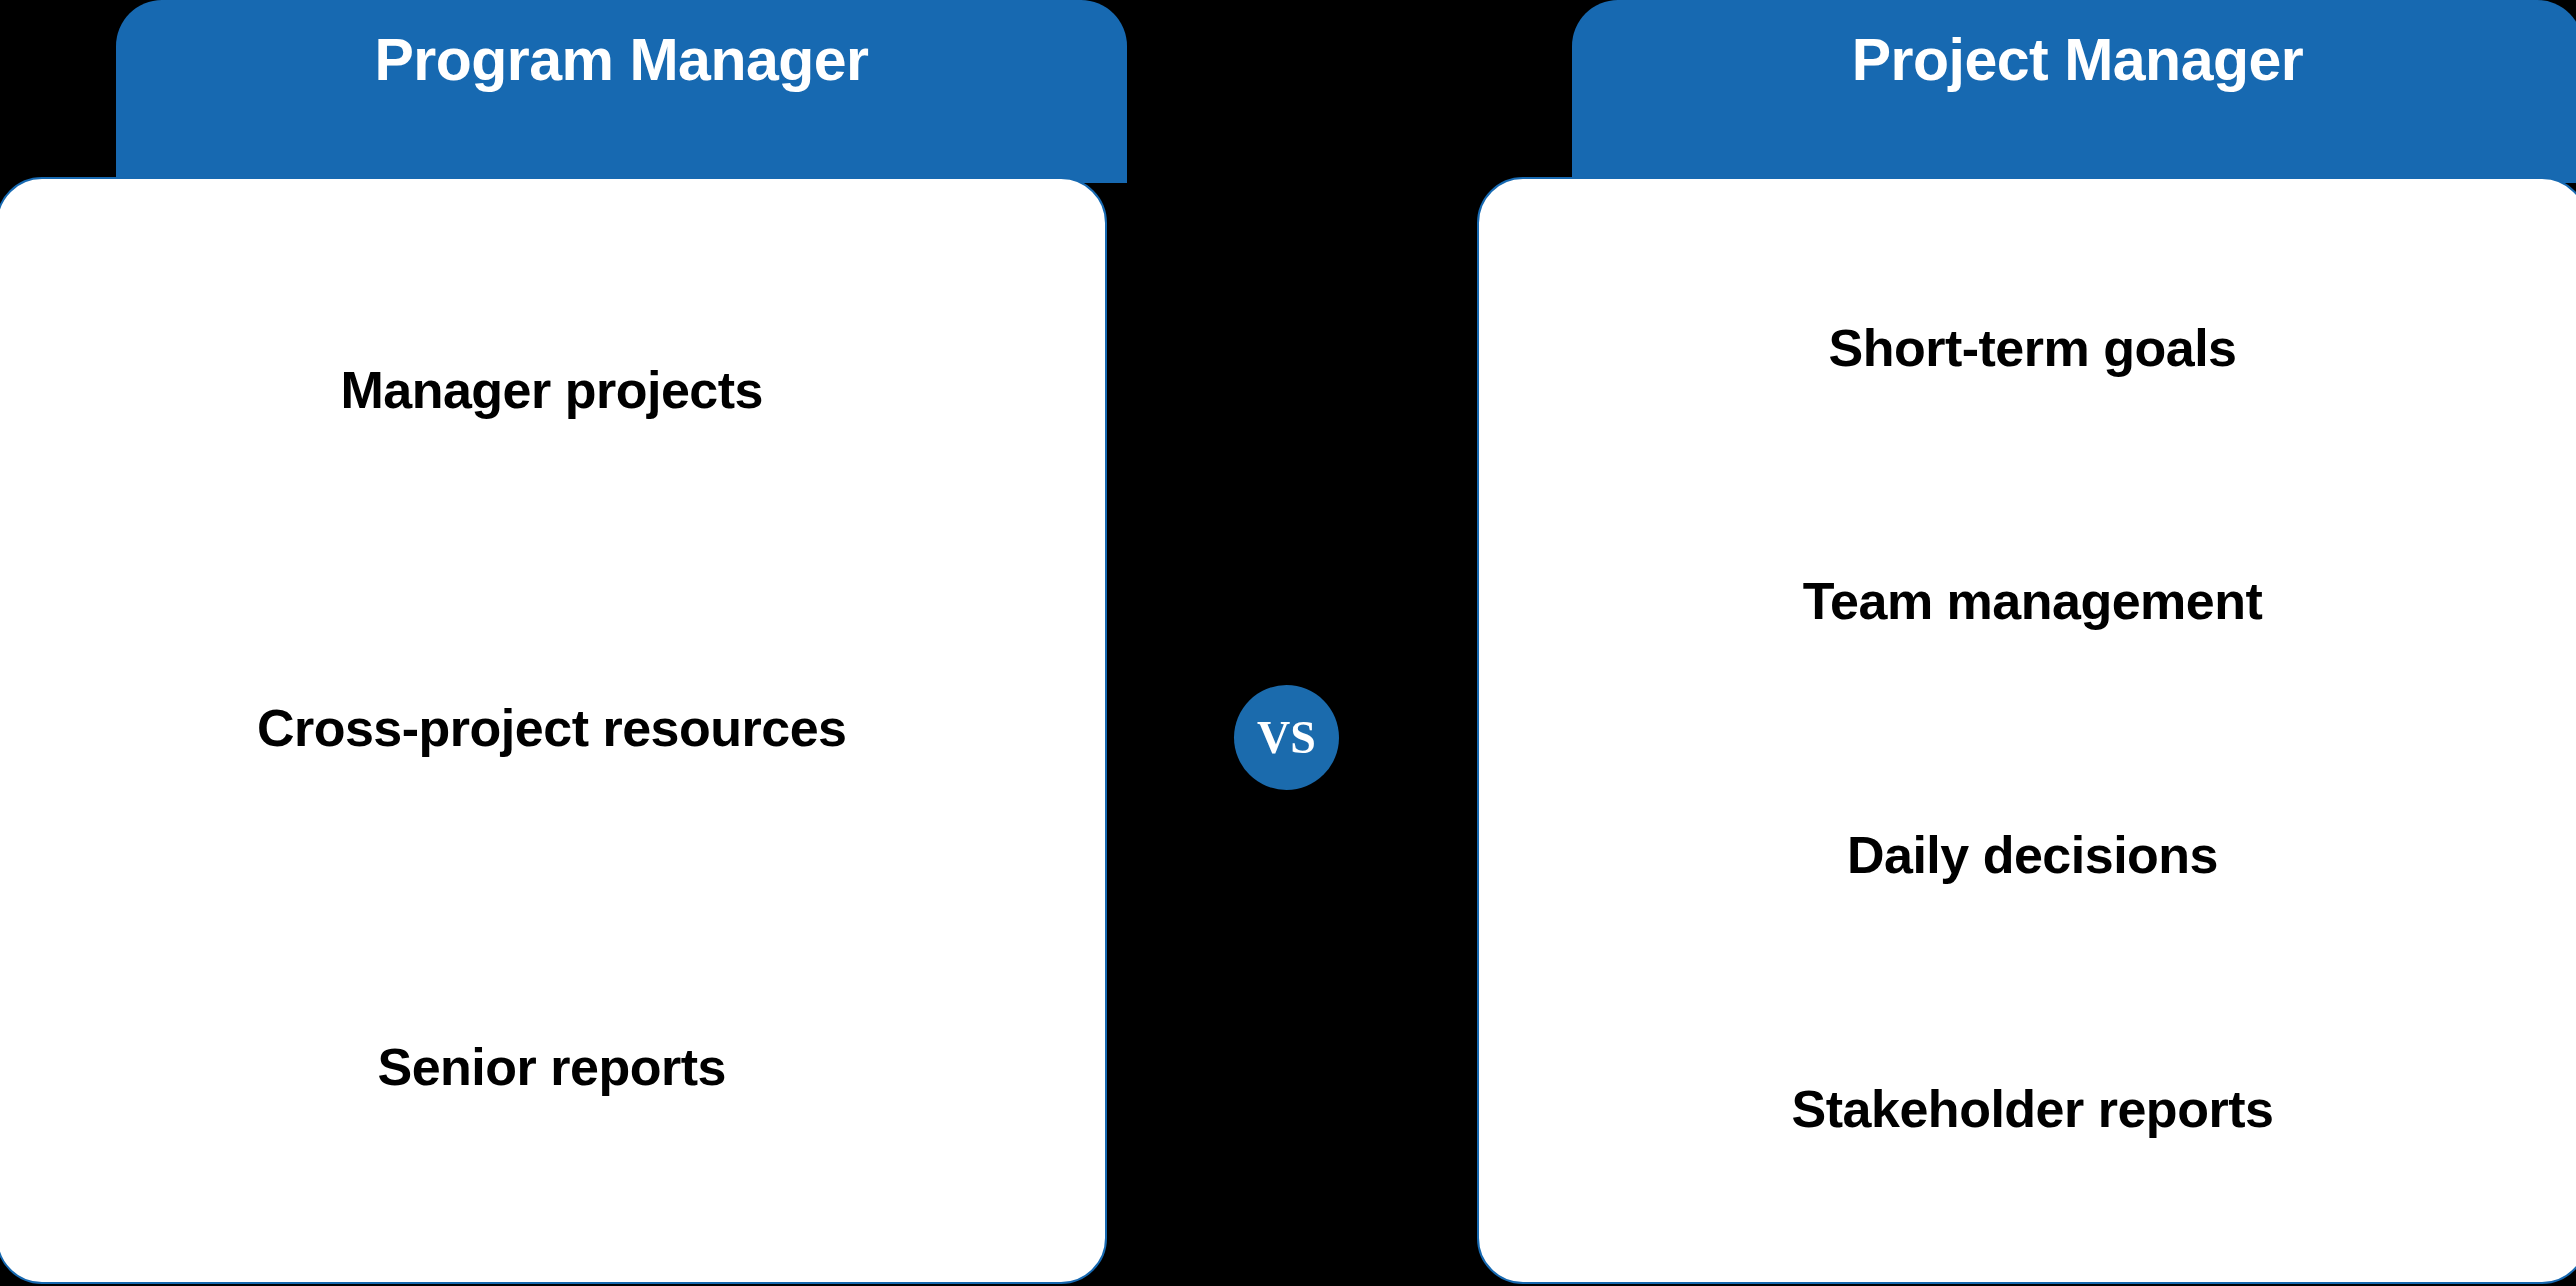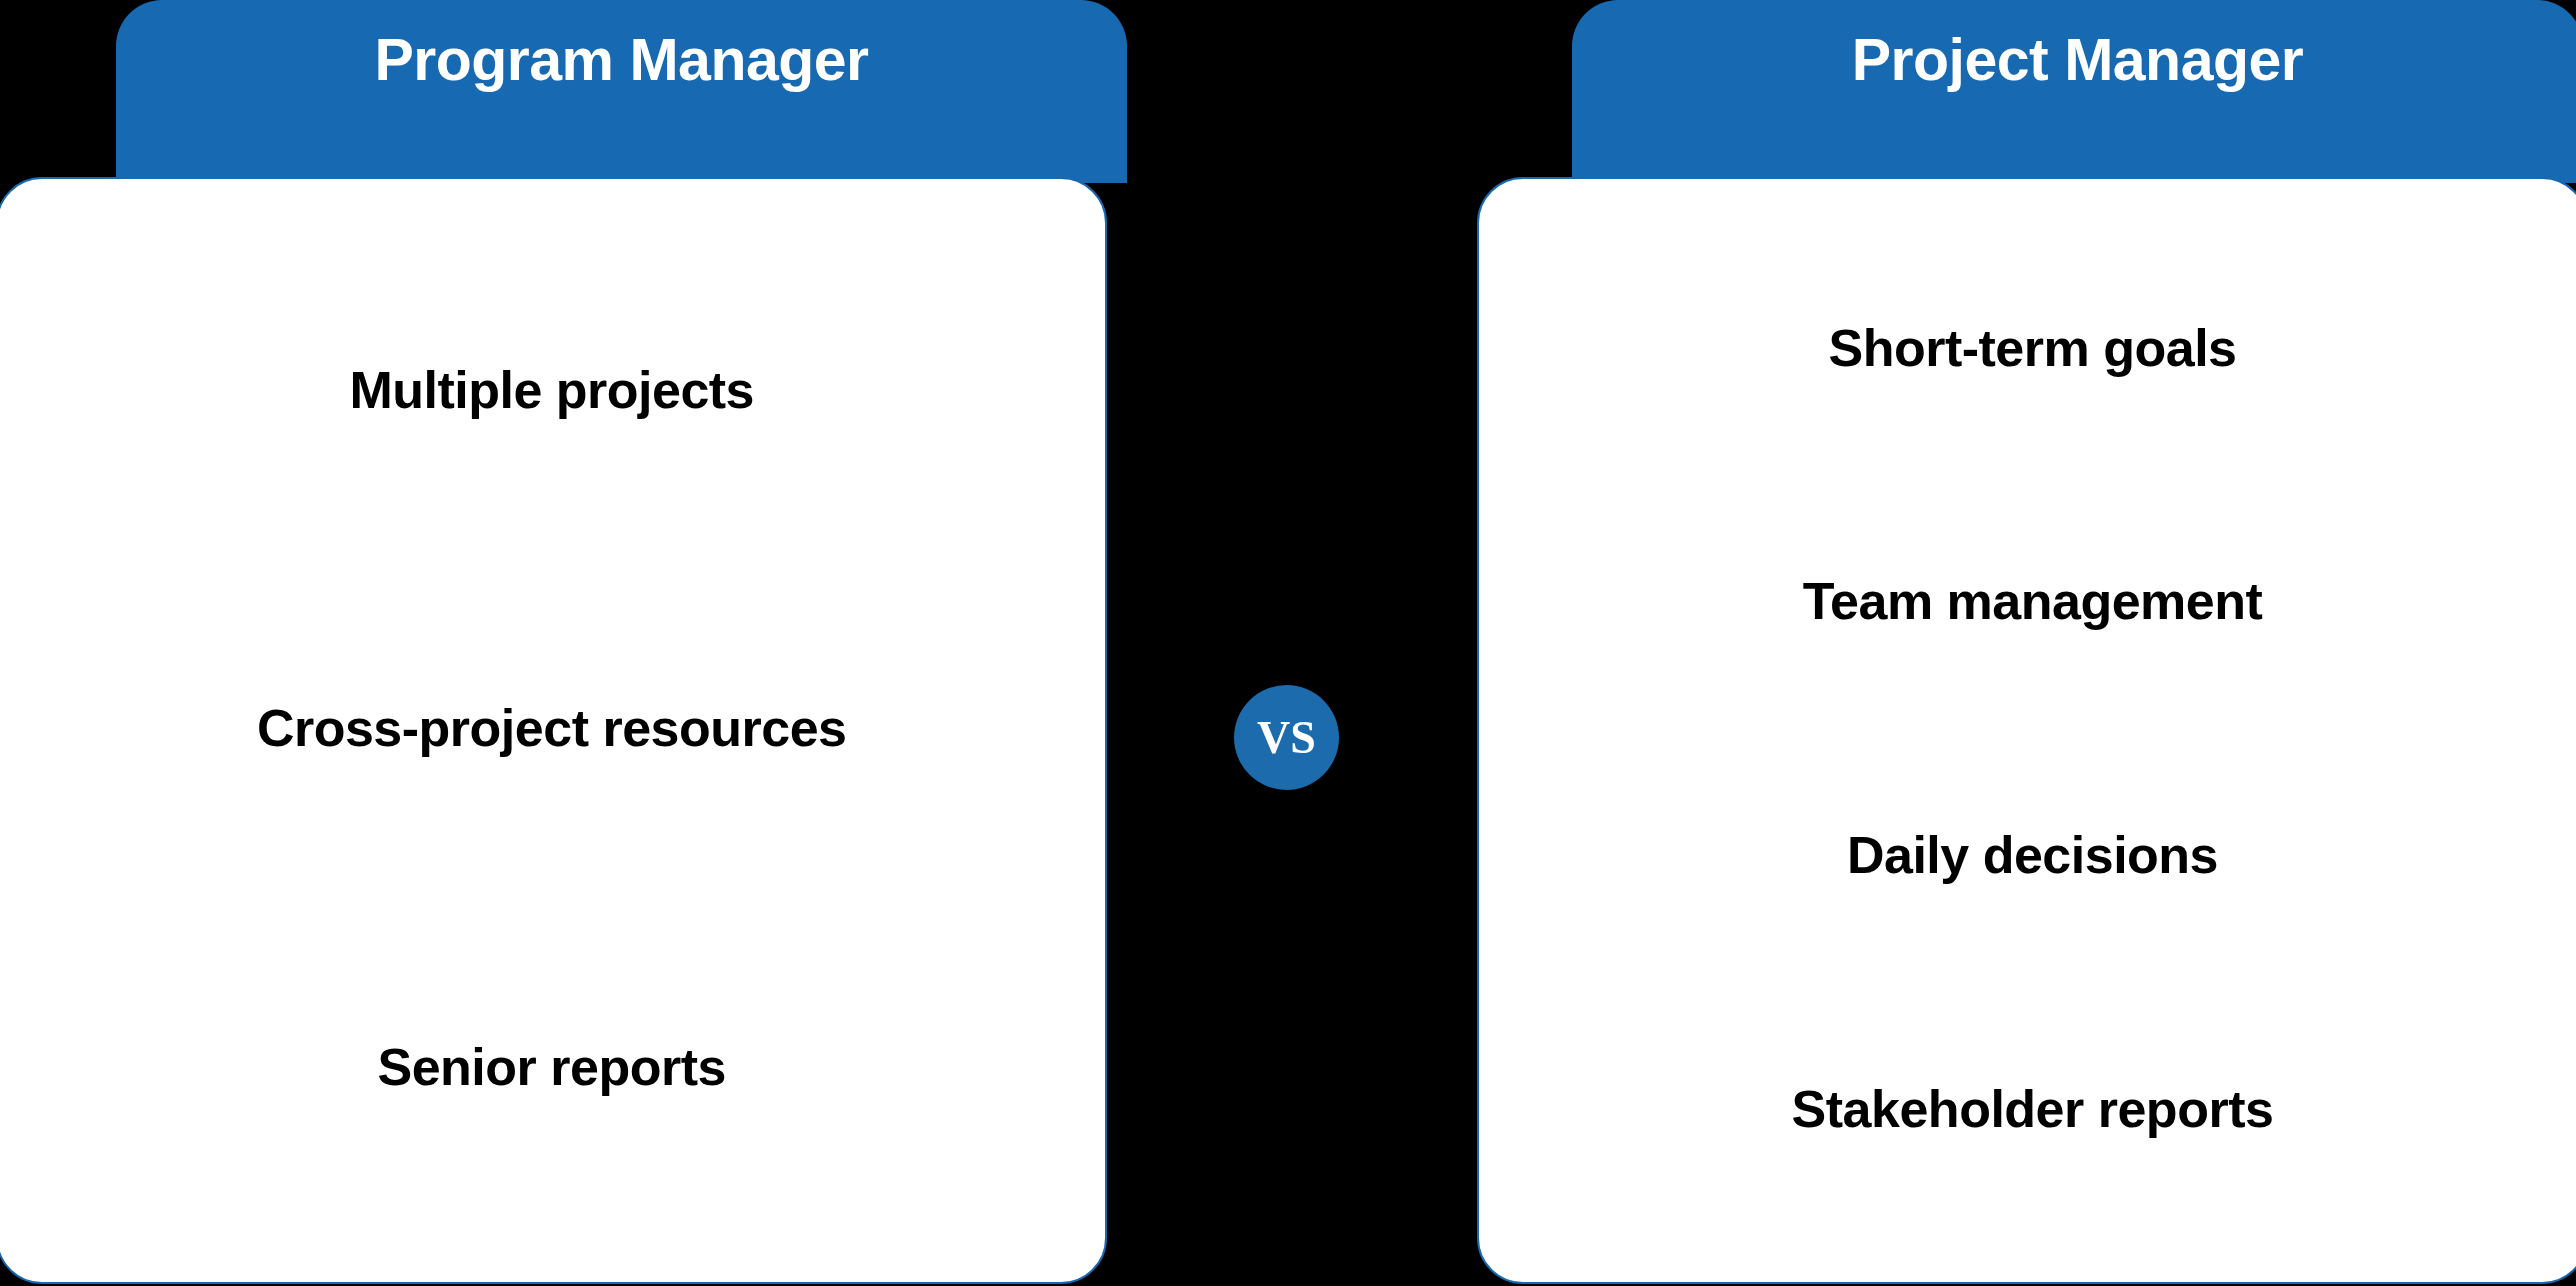--- a/index.html
+++ b/index.html
@@ -103,21 +103,21 @@
 
   <div id="header-left" class="col-header">
     <span class="col-header-title">Program Manager</span>
   </div>
 
   <div id="header-right" class="col-header">
     <span class="col-header-title">Project Manager</span>
   </div>
 
   <div id="card-left" class="col-card">
-    <div class="card-item">Multiple projects</div>
+    <div class="card-item">Manager projects</div>
     <div class="card-item">Cross-project resources</div>
     <div class="card-item">Senior reports</div>
   </div>
 
   <div id="card-right" class="col-card">
     <div class="card-item">Short-term goals</div>
     <div class="card-item">Team management</div>
     <div class="card-item">Daily decisions</div>
     <div class="card-item">Stakeholder reports</div>
   </div>

